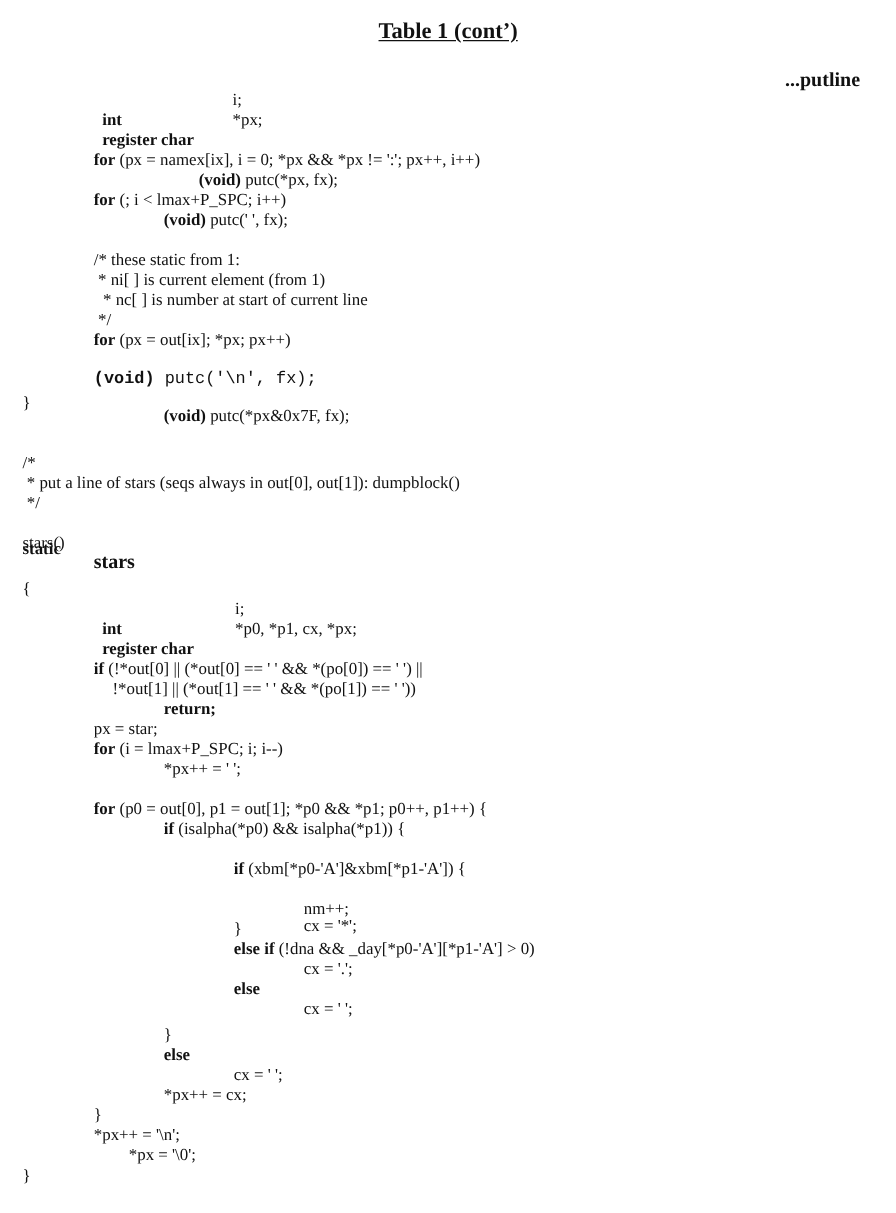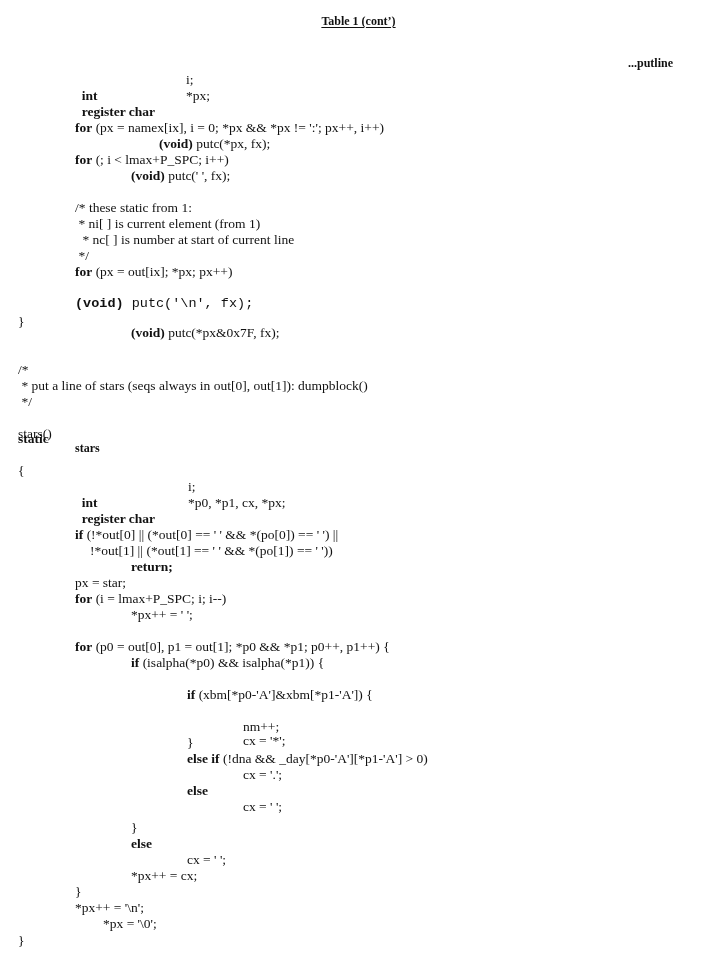--- a/index.html
+++ b/index.html
@@ -16,28 +16,28 @@
       color: #111111;
       font-size: 13.5px;
     }
     .title {
       position: absolute;
       top: 14px;
       left: 0;
       width: 717px;
       text-align: center;
       font-weight: bold;
-      font-size: 12px;
+      font-size: 18px;
       text-decoration: underline;
       text-underline-offset: 2px;
     }
     .section-label {
       position: absolute;
       font-weight: bold;
-      font-size: 12px;
+      font-size: 16px;
     }
     .line {
       position: absolute;
       white-space: pre;
       line-height: 16px;
       height: 16px;
     }
     .kw { font-weight: bold; }
     .col2 { position: absolute; }
   </style>

